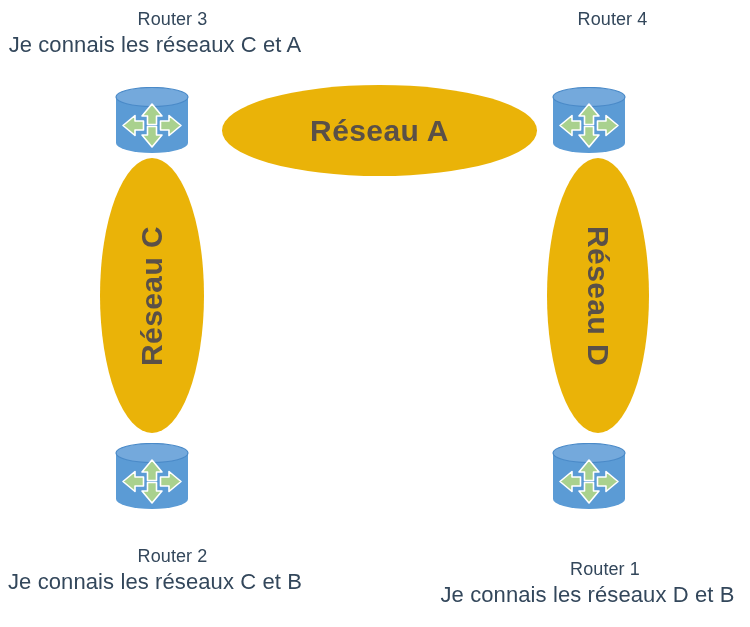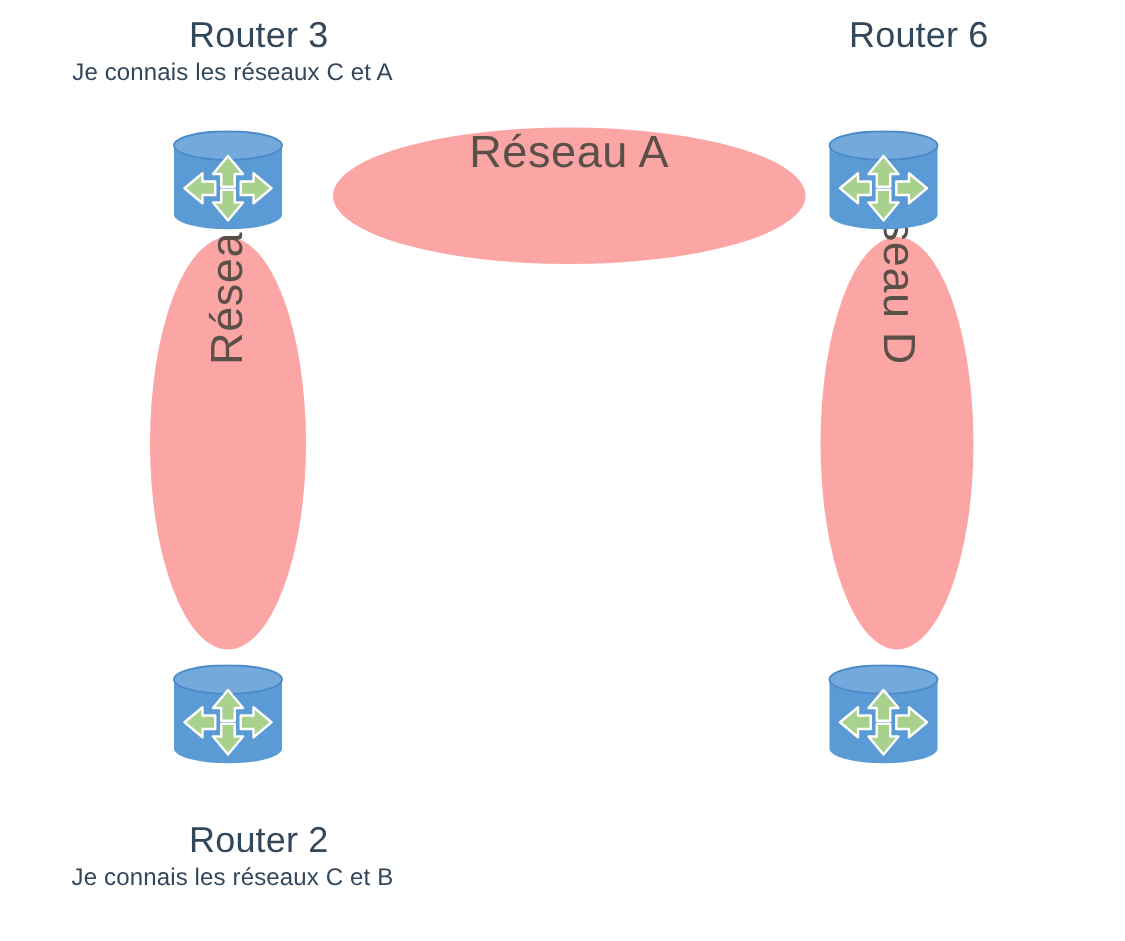--- a/index.html
+++ b/index.html
@@ -23,42 +23,43 @@
   .router-label {
     position: absolute;
     color: #33475b;
     text-align: center;
     line-height: 1.30;
     white-space: nowrap;
     letter-spacing: 0.1px;
   }
   .router-label .rl-name {
     display: block;
-    font-size: 24px;
+    font-size: 18px;
     margin-left: 35px;
   }
   .router-label .rl-desc {
     display: block;
-    font-size: 16px;
+    font-size: 22px;
   }
 
   #label-router3 { left: 0px;   top: 8px;  width: 310px; }
   #label-router4 { left: 440px; top: 8px;  width: 310px; }
   #label-router2 { left: 0px;   top: 545px; width: 310px; }
   #label-router1 { left: 425px; top: 558px; width: 325px; }
 
   
   .network {
     position: absolute;
-    background: #fca5a5;
+    background: #eab308;
     border-radius: 50%;
     color: #595044;
     display: flex;
-    align-items: flex-start;
+    align-items: center;
     justify-content: center;
+    font-weight: bold;
   }
   .network .net-text {
     font-size: 30px;
     letter-spacing: 0.4px;
     white-space: nowrap;
     color: #5a5048;
   }
 
   #net-a { left: 222px; top: 85px;  width: 315px; height: 91px; }
   #net-b { left: 222px; top: 443px; width: 315px; height: 91px; }
@@ -90,28 +91,32 @@
 <body>
 
 <div id="canvas">
 
   <div class="router-label" id="label-router3">
     <span class="rl-name">Router 3</span>
     <span class="rl-desc">Je connais les réseaux C et A</span>
   </div>
 
   <div class="router-label" id="label-router4">
-    <span class="rl-name">Router 6</span>
+    <span class="rl-name">Router 4</span>
   </div>
 
   <div class="router-label" id="label-router2">
     <span class="rl-name">Router 2</span>
     <span class="rl-desc">Je connais les réseaux C et B</span>
   </div>
 
+  <div class="router-label" id="label-router1">
+    <span class="rl-name">Router 1</span>
+    <span class="rl-desc">Je connais les réseaux D et B</span>
+  </div>
 
   <div class="network" id="net-a">
     <span class="net-text">Réseau A</span>
   </div>
 
 
   <div class="network" id="net-c">
     <span class="net-text">Réseau C</span>
   </div>
 

